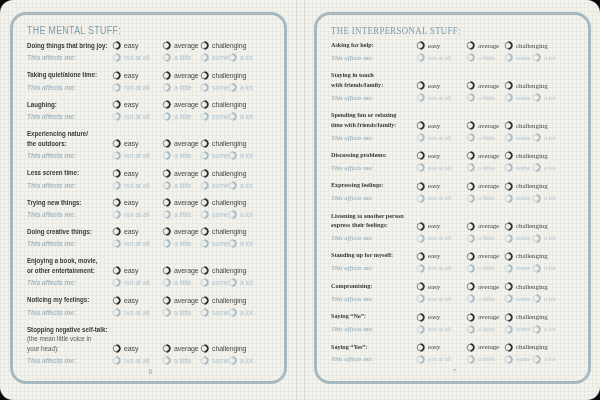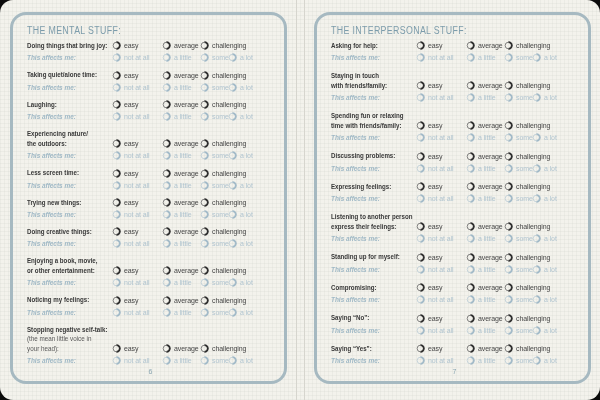--- a/index.html
+++ b/index.html
@@ -22,21 +22,21 @@
     position:absolute;top:0;bottom:0;width:1px;background:#d6d5ce;
   }
   .crease.l{left:296px;}
   .crease.r{left:304px;}
   .card{
     position:absolute;top:12px;height:372px;width:277px;
     border:3px solid #a6b9c1;border-radius:16px;
     box-sizing:border-box;
   }
   .card.left{left:10px;}
-  .card.right{left:314px;}
+  .card.right{left:314px;font-family:Liberation Serif, serif;}
   .card-inner{
     box-sizing:border-box;height:100%;
     padding:10px 10px 4px 14px;
     display:flex;flex-direction:column;border-radius:30px;
   }
   .page-title{
     margin:0;
     font-size:10px;font-weight:normal;
     color:#7c9cab;letter-spacing:.4px;
     white-space:nowrap;

